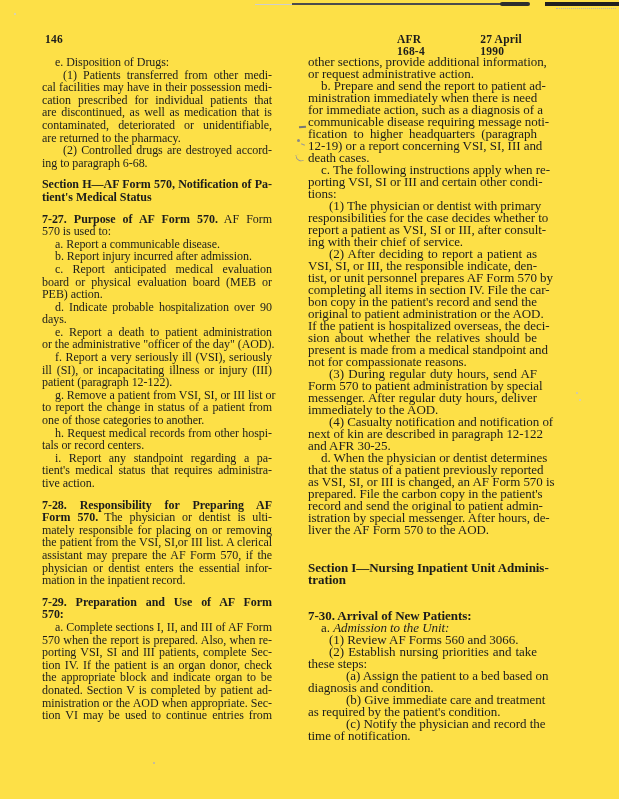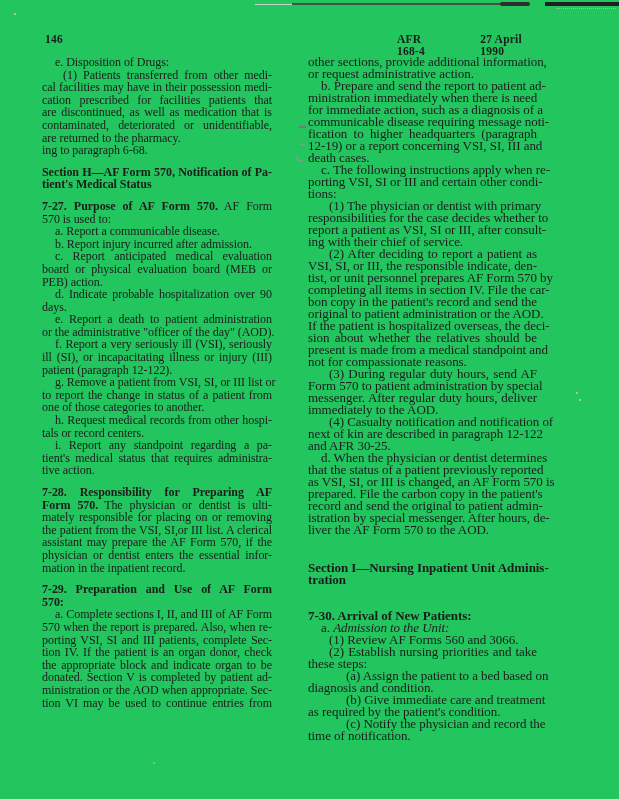--- a/index.html
+++ b/index.html
@@ -1,21 +1,21 @@
 <!DOCTYPE html>
 <html><head>
 <meta charset="utf-8">
 <style>
   html,body{margin:0;padding:0;}
   body{
     width:619px;height:799px;position:relative;overflow:hidden;
     background:#fbfbfa;color:#1c1c1c;
     font-family:"Liberation Serif", serif;
   }
-  .page{position:absolute;inset:0;background:#22c55e;}
+  .page{position:absolute;inset:0;background:#fde047;}
   
   .hdr{position:absolute;top:33px;font-weight:bold;font-size:11.5px;letter-spacing:.2px;}
   .hdr-left{left:45px;}
   .hdr-right{left:397px;width:137px;display:flex;justify-content:space-between;gap:40px;}
   
   .col{position:absolute;top:56px;letter-spacing:-0.05px;}
   .col-left{left:42px;width:230px;font-size:12px;line-height:12.6px;}
   .col-right{left:308px;width:229px;font-size:13px;line-height:12px;}
   .line{text-align:justify;text-align-last:justify;white-space:nowrap;}
   .line.rag{text-align-last:left;}
@@ -69,26 +69,27 @@
     <span>27 April 1990</span>
   </div>
 
   <div class="col col-left">
       <div class="block b-item">
         <div class="line first rag"><span class="s-r">e. Disposition of Drugs:</span></div>
       </div>
       <div class="block b-sub">
         <div class="line first"><span class="s-r">(1) Patients transferred from other medi-</span></div>
         <div class="line"><span class="s-r">cal facilities may have in their possession medi-</span></div>
-        <div class="line"><span class="s-r">cation prescribed for facilities patients that</span></div>
+        <div class="line"><span class="s-r">cation prescribed for individual patients that</span></div>
         <div class="line"><span class="s-r">are discontinued, as well as medication that is</span></div>
         <div class="line"><span class="s-r">contaminated, deteriorated or unidentifiable,</span></div>
         <div class="line rag"><span class="s-r">are returned to the pharmacy.</span></div>
       </div>
       <div class="block b-sub">
+        <div class="line first"><span class="s-r">(2) Controlled drugs are destroyed accord-</span></div>
         <div class="line rag"><span class="s-r">ing to paragraph 6-68.</span></div>
       </div>
       <div class="block b-section">
         <div class="line first"><span class="s-r">Section H—AF Form 570, Notification of Pa-</span></div>
         <div class="line rag"><span class="s-r">tient's Medical Status</span></div>
       </div>
       <div class="block b-numhead">
         <div class="line first"><span class="s-b">7-27. Purpose of AF Form 570.</span><span class="s-r"> AF Form</span></div>
         <div class="line rag"><span class="s-r">570 is used to:</span></div>
       </div>

